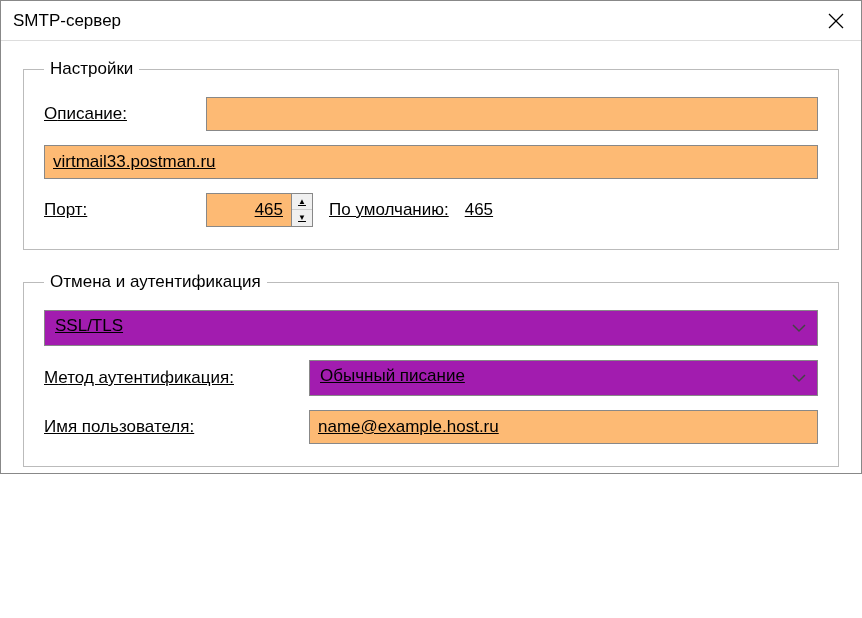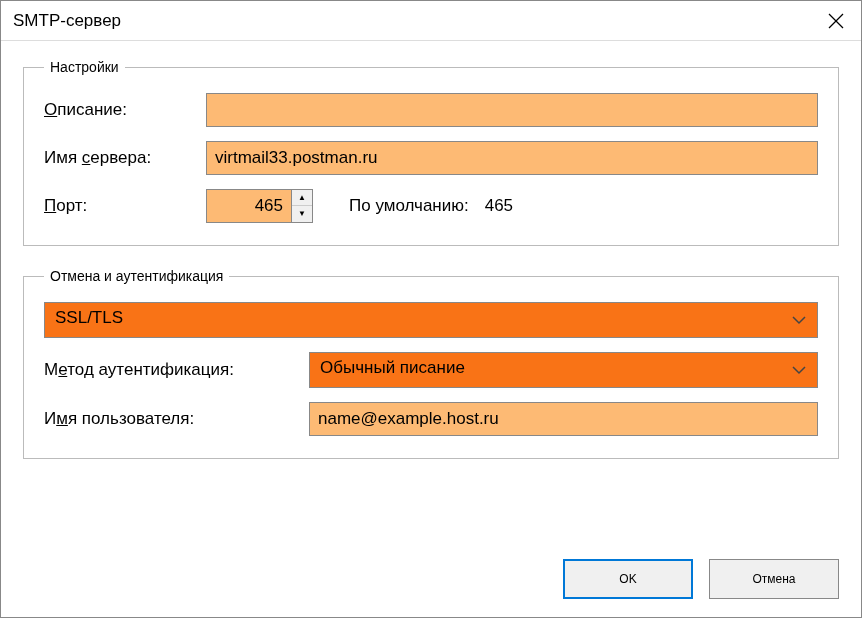--- a/index.html
+++ b/index.html
@@ -4,21 +4,21 @@
   <style>
     * { box-sizing: border-box; margin: 0; padding: 0; }
     body {
       font-family: 'Segoe UI', Tahoma, sans-serif;
       font-size: 17px;
       background: #fff;
       color: #000;
     }
     .window {
       width: 862px;
-      height: 618px;
+      height: 474px;
       background: #fff;
       border: 1px solid #888;
       display: flex;
       flex-direction: column;
     }
     .titlebar {
       height: 40px;
       display: flex;
       align-items: center;
       justify-content: space-between;
@@ -44,28 +44,29 @@
       flex-direction: column;
     }
     fieldset {
       border: 1px solid #bbb;
       margin-bottom: 22px;
       padding: 18px 20px 22px 20px;
       position: relative;
     }
     legend {
       padding: 0 6px;
-      font-size: 14px;
+      font-size: 17px;
       background: #fff;
       margin-top: 31px;
     }
     .row {
       display: flex;
       align-items: center;
       margin-bottom: 14px;
+      text-decoration: underline;
     }
     .row:last-child { margin-bottom: 0; }
     .label-col {
       width: 162px;
       flex-shrink: 0;
     }
     .label-col-wide {
       width: 265px;
       flex-shrink: 0;
     }
@@ -104,33 +105,33 @@
       display: flex;
       align-items: center;
       justify-content: center;
       background: #f0f0f0;
       border: none;
       font-size: 8px;
       cursor: pointer;
       line-height: 1;
     }
     .spin-btn:first-child { border-bottom: 1px solid #ccc; }
-    .default-label { margin-left: 36px; }
+    .default-label { margin-left: 16px; }
     .default-value { margin-left: 16px; }
     .select-wrap {
       position: relative;
       flex: 1;
     }
     .select {
       width: 100%;
       font-family: inherit;
       font-size: 17px;
       padding: 5px 32px 16px 10px;
       border: 1px solid #888;
-      background: #f97316;
+      background: #a21caf;
       height: 36px;
       appearance: none;
       cursor: pointer;
     }
     .select-arrow {
       position: absolute;
       right: 12px;
       top: 50%;
       transform: translateY(-50%);
       pointer-events: none;
@@ -177,23 +178,20 @@
       <legend>Настройки</legend>
 
       <div class="row">
         <div class="label-col">
           <span class="label"><span class="underline">О</span><span>писание:</span></span>
         </div>
         <input type="text" class="input-full" value="" style="">
       </div>
 
       <div class="row">
-        <div class="label-col">
-          <span class="label"><span>Имя </span><span class="underline">с</span><span>ервера:</span></span>
-        </div>
         <input type="text" class="input-full" value="virtmail33.postman.ru" style="">
       </div>
 
       <div class="row">
         <div class="label-col">
           <span class="label"><span class="underline">П</span><span>орт:</span></span>
         </div>
         <div class="port-container">
           <input type="text" class="port-input" value="465" style="">
           <div class="spinner">

